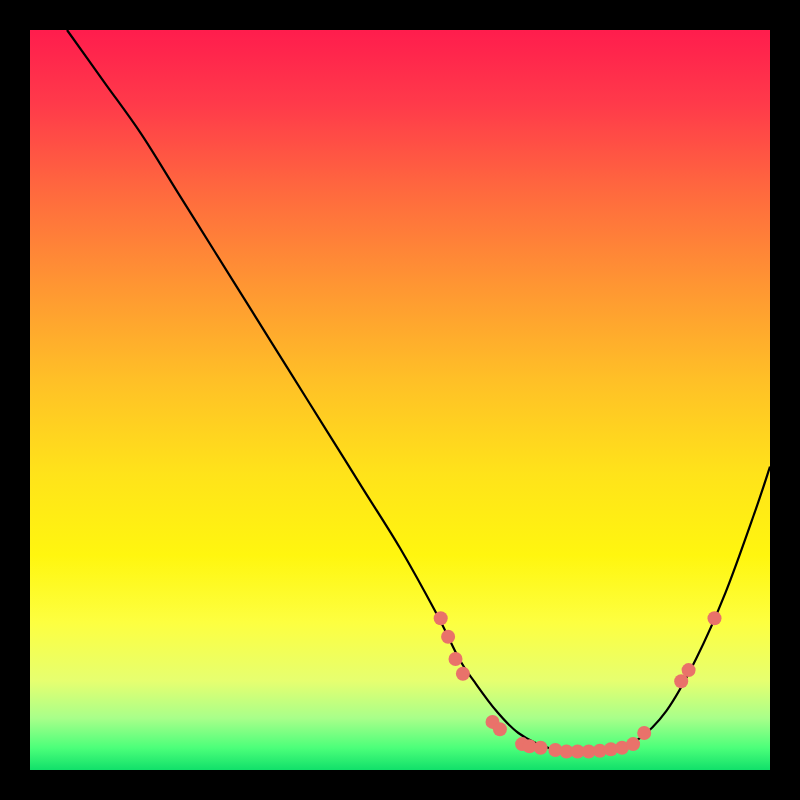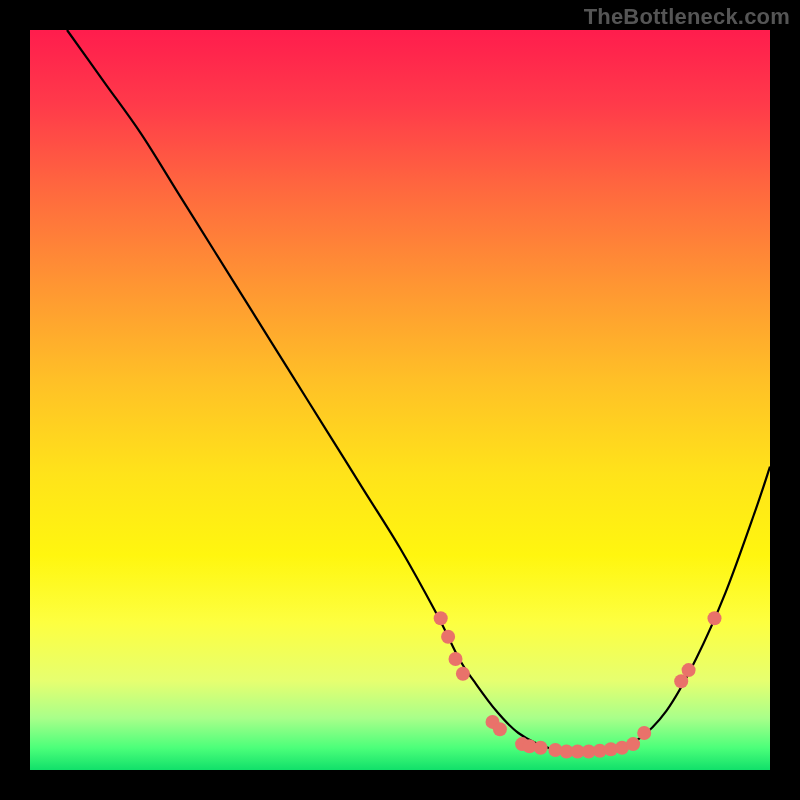--- a/index.html
+++ b/index.html
@@ -57,21 +57,20 @@
     top: 0;
     width: 740px;
     height: 740px;
     overflow: visible;
   }
 </style>
 </head>
 <body>
 
 <div class="frame">
-  <div class="watermark">TheBottleneck.com</div>
 
   <div class="plot">
     <svg class="curve" viewBox="0 0 740 740">
       <path id="bottleneck-path" fill="none" stroke="#000000" stroke-width="2.2" d="M 37.00 0.00 C 43.17 8.63, 61.67 34.53, 74.00 51.80 C 86.33 69.07, 98.67 85.10, 111.00 103.60 C 123.33 122.10, 135.67 143.07, 148.00 162.80 C 160.33 182.53, 172.67 202.27, 185.00 222.00 C 197.33 241.73, 209.67 261.47, 222.00 281.20 C 234.33 300.93, 246.67 320.67, 259.00 340.40 C 271.33 360.13, 283.67 379.87, 296.00 399.60 C 308.33 419.33, 320.67 439.07, 333.00 458.80 C 345.33 478.53, 357.67 497.03, 370.00 518.00 C 382.33 538.97, 397.13 566.10, 407.00 584.60 C 416.87 603.10, 423.03 617.90, 429.20 629.00 C 435.37 640.10, 437.83 642.57, 444.00 651.20 C 450.17 659.83, 458.80 672.17, 466.20 680.80 C 473.60 689.43, 479.77 696.83, 488.40 703.00 C 497.03 709.17, 508.13 714.72, 518.00 717.80 C 527.87 720.88, 537.73 720.88, 547.60 721.50 C 557.47 722.12, 567.33 723.35, 577.20 721.50 C 587.07 719.65, 596.93 717.18, 606.80 710.40 C 616.67 703.62, 626.53 694.37, 636.40 680.80 C 646.27 667.23, 656.13 648.73, 666.00 629.00 C 675.87 609.27, 685.73 587.07, 695.60 562.40 C 705.47 537.73, 717.80 501.97, 725.20 481.00 C 732.60 460.03, 737.53 444.00, 740.00 436.60"></path>
       <g id="markers">
           <circle cx="410.70" cy="588.30" r="7" fill="#e9726a"></circle>
           <circle cx="418.10" cy="606.80" r="7" fill="#e9726a"></circle>
           <circle cx="425.50" cy="629.00" r="7" fill="#e9726a"></circle>
           <circle cx="432.90" cy="643.80" r="7" fill="#e9726a"></circle>
           <circle cx="462.50" cy="691.90" r="7" fill="#e9726a"></circle>

